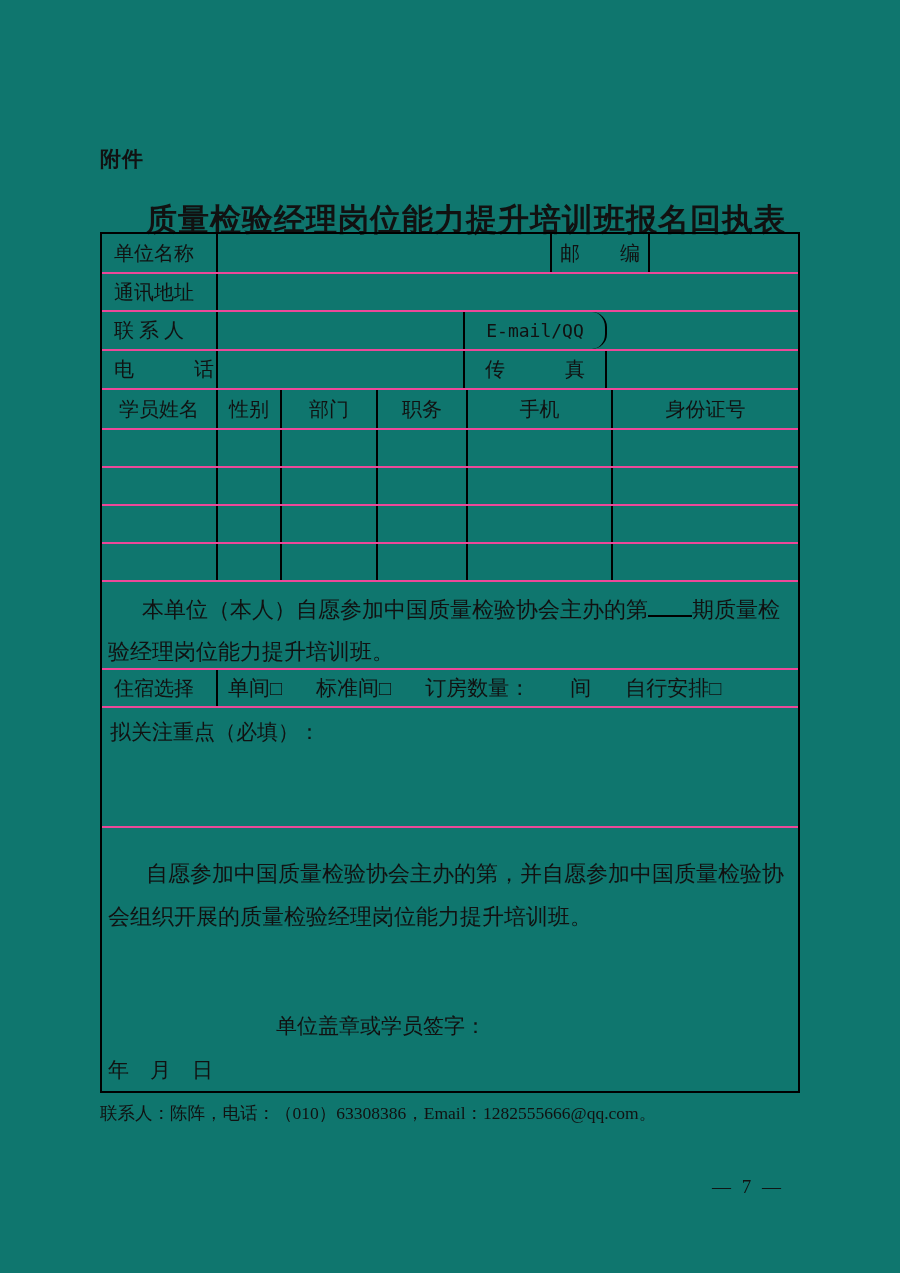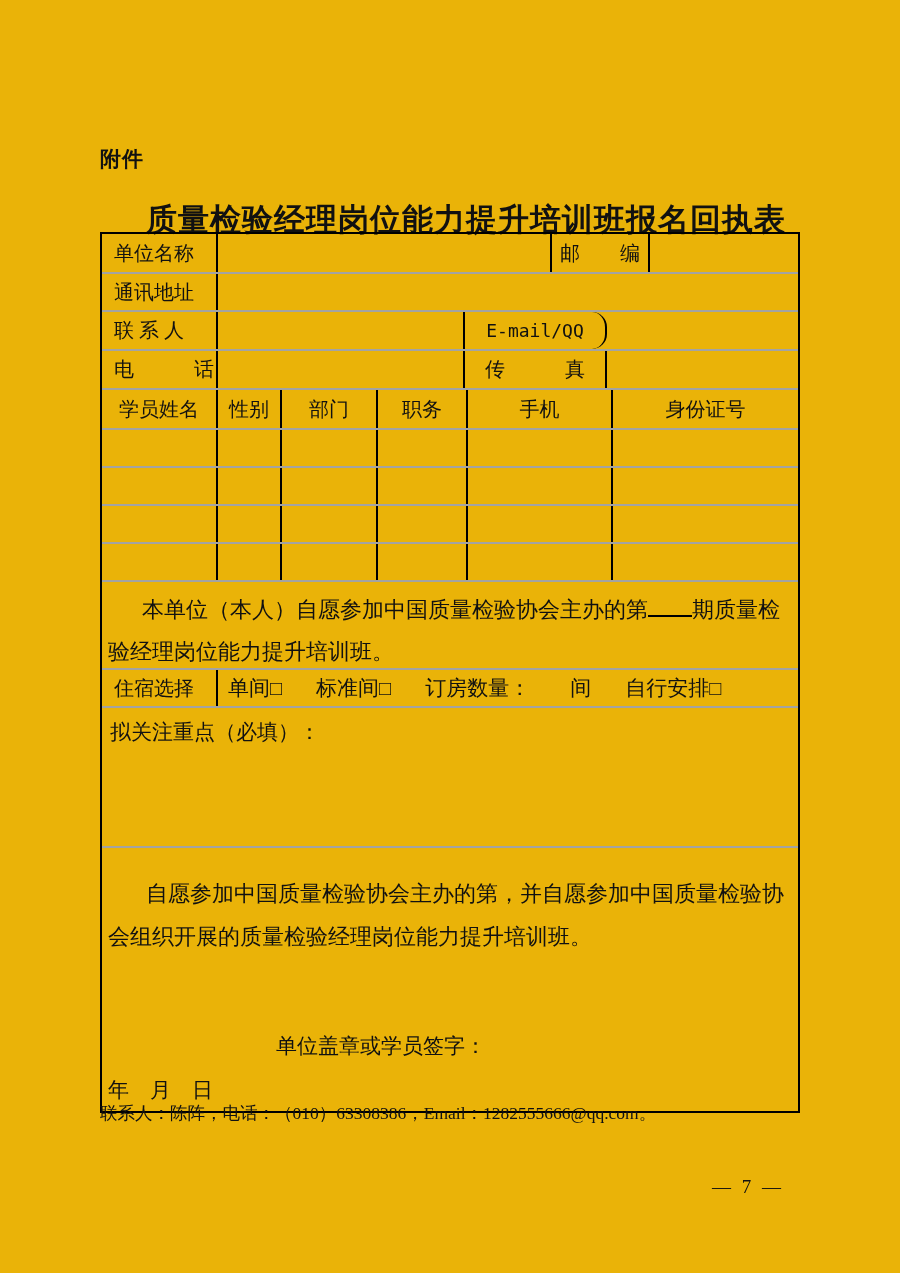--- a/index.html
+++ b/index.html
@@ -1,47 +1,47 @@
 <!DOCTYPE html>
 <html><head>
 <meta charset="utf-8">
 <style>
   html,body { margin:0; padding:0; background:#ffffff; }
   .page {
-    position:relative; width:900px; height:1273px; background:#eab308;
+    position:relative; width:900px; height:1273px; background:#0f766e;
     font-family:"Liberation Serif","DejaVu Serif",serif; color:#111111;
     overflow:hidden;
   }
   .attachment {
     position:absolute; left:100px; top:145px;
     font-size:21px; font-weight:bold; letter-spacing:1px;
   }
   .title {
     position:absolute; left:0; top:183px; width:100%;
     text-align:center; font-size:31px; font-weight:bold; letter-spacing:1px;
     margin:16px;
   }
   .form {
     position:absolute; left:100px; top:232px; width:700px;
     border:2px solid #000; box-sizing:border-box;
   }
-  .row { display:flex; border-bottom:2px solid #a3a3a3; box-sizing:border-box; }
+  .row { display:flex; border-bottom:2px solid #ec4899; box-sizing:border-box; }
   .row:last-child { border-bottom:none; }
   .cell {
     box-sizing:border-box; border-right:2px solid #000;
     display:flex; align-items:center; font-size:20px; overflow:hidden;
   }
   .cell:last-child { border-right:none; }
   .lpad { padding-left:12px; }
   .center { justify-content:center; }
   .grow { flex:1; }
   .mono { font-family:"DejaVu Sans Mono","Liberation Mono",monospace; font-size:18px;border-radius:15px; }
 
   .h40{height:40px} .h38{height:38px} .h39{height:39px}
-  .h88{height:88px} .h120{height:140px} .h263{height:263px}
+  .h88{height:88px} .h120{height:120px} .h263{height:263px}
   .w116{width:116px} .w334{width:334px} .w98{width:98px}
   .w247{width:247px} .w142{width:142px}
   .w64{width:64px} .w96{width:96px} .w90{width:90px} .w145{width:145px}
 
   .stmt-cell { display:block; padding:7px 12px 16px 6px; font-size:22px; line-height:42px; }
   .stmt-para { text-indent:34px; }
   .blank-underline {
     display:inline-block; width:44px; height:1em;
     border-bottom:2px solid #000; vertical-align:baseline;
   }

